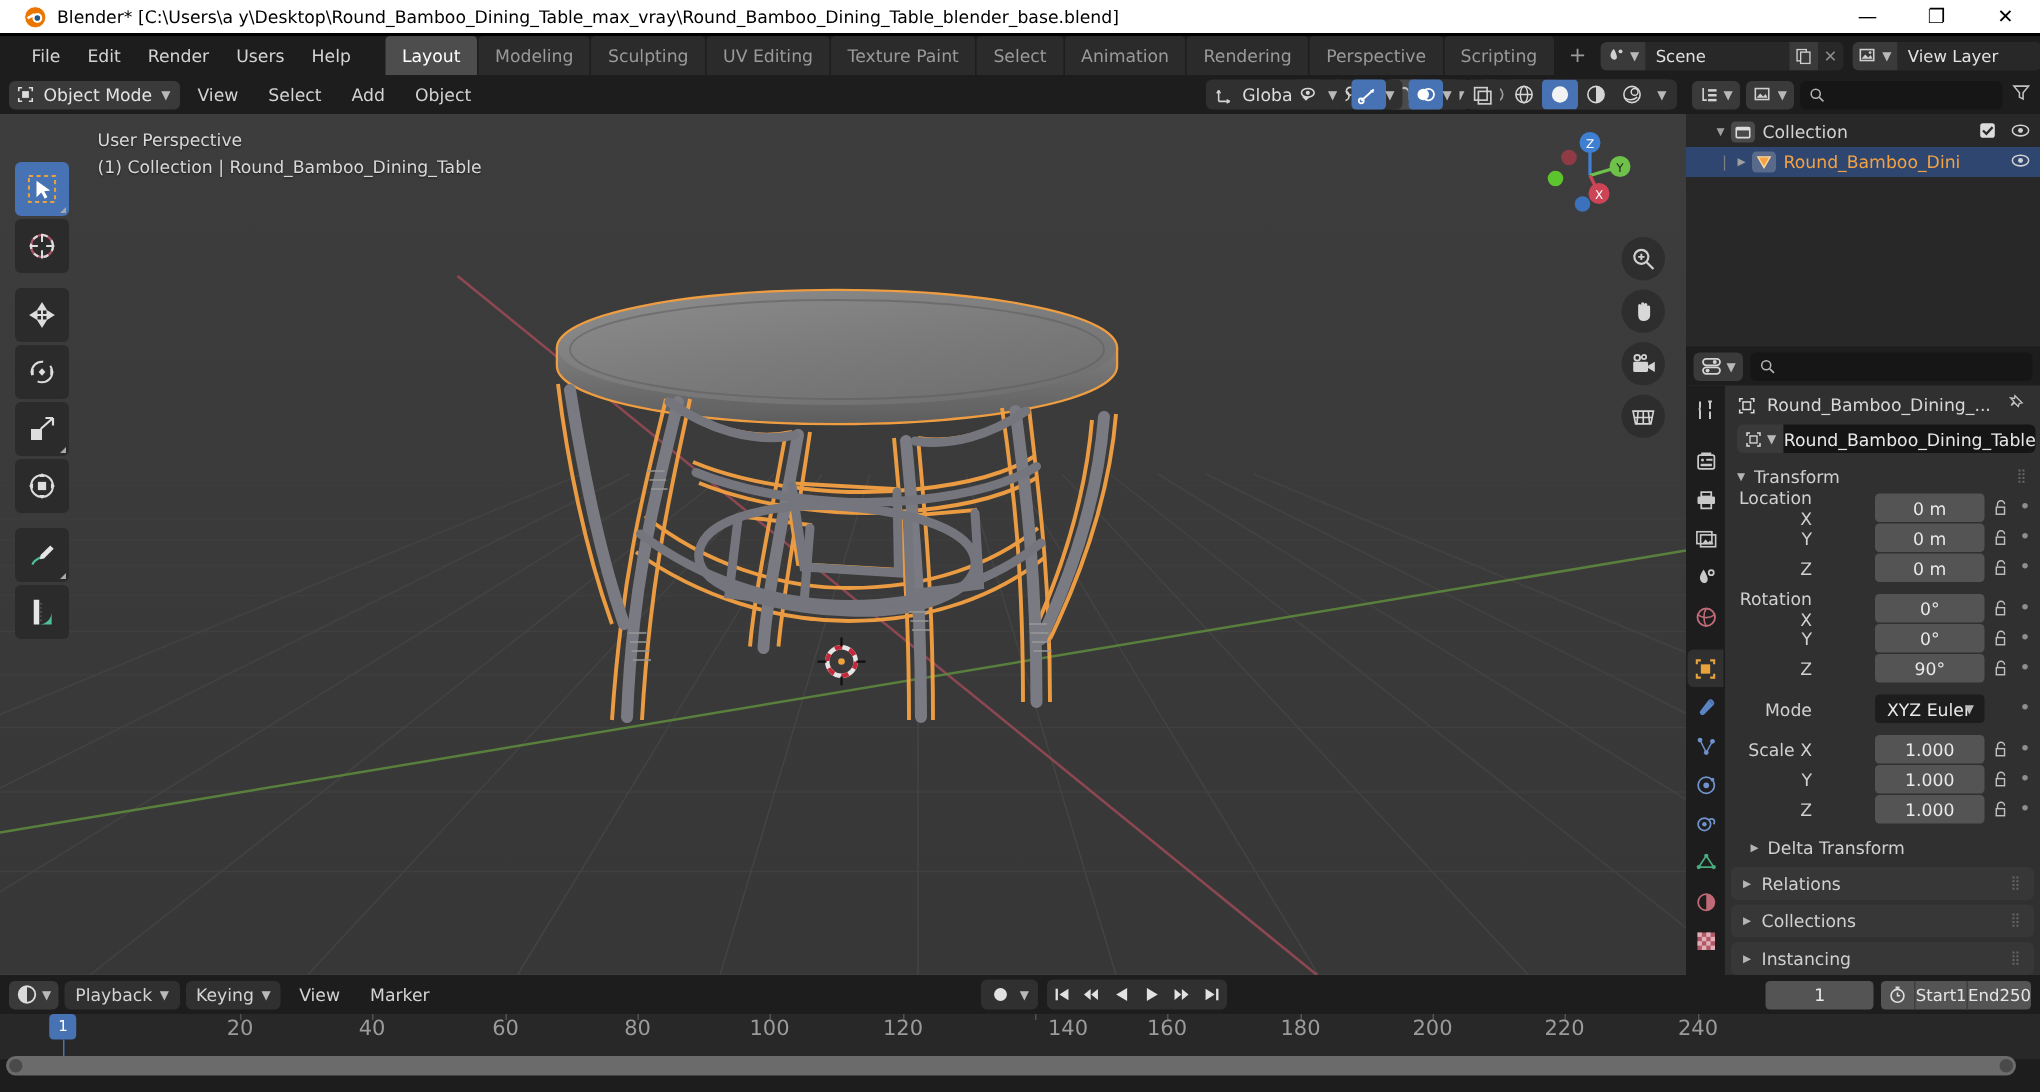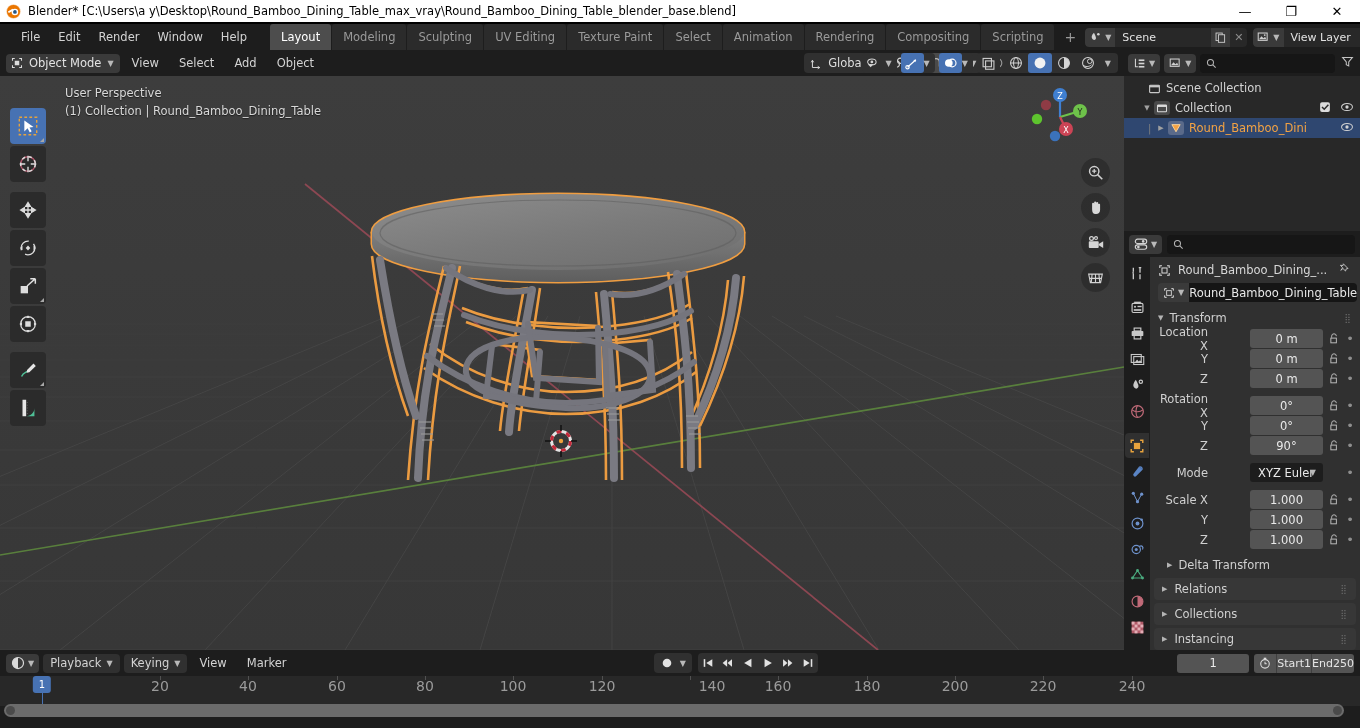--- a/index.html
+++ b/index.html
@@ -9,21 +9,21 @@
     background: #1d1d1d;
     font-family: "DejaVu Sans", sans-serif;
     font-size: 11px;
     color: #e5e5e5;
     -webkit-font-smoothing: antialiased;
   }
   
   #titlebar {
     height: 24px; background: #ffffff; color: #000;
     display: flex; align-items: center; gap: 7px;
-    padding: 0 6px; font-size: 11.5px;
+    padding: 0 16px; font-size: 11.5px;
     border-bottom: 2px solid #000;
     position: relative;
   }
   #titlebar .blender-logo { width: 15px; height: 15px; flex: 0 0 auto; }
   #titlebar .ttext { white-space: nowrap; }
   .wincontrols { position: absolute; right: 0; top: 0; height: 22px; display: flex; }
   .wincontrols div {
     width: 46px; height: 22px; display: flex; align-items: center; justify-content: center;
     font-size: 13px; color: #000;
   }
@@ -194,33 +194,33 @@
   <svg class="blender-icon-sm" viewBox="0 0 32 32">
     <circle cx="16" cy="16" r="14.5" fill="none" stroke="#d8d8d8" stroke-width="1.6"></circle>
     <circle cx="19" cy="17.5" r="6" fill="none" stroke="#d8d8d8" stroke-width="1.6"></circle>
     <circle cx="19" cy="17.5" r="2.4" fill="#d8d8d8"></circle>
     <path d="M5 16.5 L14.5 11 L16.5 14.5 L7 19.5 Z" fill="#d8d8d8"></path>
   </svg>
   <div id="topbar-menus" style="display:flex">
     <div class="menu-item">File</div>
     <div class="menu-item">Edit</div>
     <div class="menu-item">Render</div>
-    <div class="menu-item">Window</div>
+    <div class="menu-item">Users</div>
     <div class="menu-item">Help</div>
   </div>
   <div class="ws-tabs">
     <div class="ws-tab active">Layout</div>
     <div class="ws-tab">Modeling</div>
     <div class="ws-tab">Sculpting</div>
     <div class="ws-tab">UV Editing</div>
     <div class="ws-tab">Texture Paint</div>
     <div class="ws-tab">Select</div>
     <div class="ws-tab">Animation</div>
     <div class="ws-tab">Rendering</div>
-    <div class="ws-tab">Compositing</div>
+    <div class="ws-tab">Perspective</div>
     <div class="ws-tab">Scripting</div>
     <div class="ws-plus">+</div>
   </div>
 
   <div class="topbar-right">
     <div class="id-block">
       <div class="id-btn">
         <svg width="13" height="13" viewBox="0 0 16 16">
           <path d="M6 2 C3 5 2.5 8 4.5 10 C6.5 12 9 10.5 8.5 8 C8 5.5 7 3.5 6 2Z" fill="#cfcfcf"></path>
           <circle cx="11.5" cy="4" r="1.6" fill="#cfcfcf"></circle>
@@ -662,29 +662,20 @@
             </svg>
           <span></span>
         </div>
         <div style="padding:0 2px">
           <svg width="13" height="13" viewBox="0 0 16 16">
               <path d="M2 3 H14 L9.5 8.5 V13.5 L6.5 12 V8.5 Z" fill="none" stroke="#c2c2c2" stroke-width="1.3"></path>
             </svg>
         </div>
       </div>
       <div class="ol-body">
-        <div class="ol-row">
-          <span class="ol-indent" style="width:10px"></span>
-          <span class="ol-tri"></span>
-          <svg width="13" height="13" viewBox="0 0 16 16" style="margin-right:5px">
-            <rect x="2" y="4" width="12" height="9" rx="1" fill="none" stroke="#c8c8c8" stroke-width="1.4"></rect>
-            <rect x="2" y="4" width="12" height="2.6" fill="#c8c8c8"></rect>
-          </svg>
-          <span>Scene Collection</span>
-        </div>
         <div class="ol-row">
           <span class="ol-indent" style="width:16px"></span>
           <span class="ol-tri">▼</span>
           <span style="background:#4a4a4a;border-radius:3px;padding:1px 2px;margin-right:5px;display:flex">
             <svg width="12" height="12" viewBox="0 0 16 16">
               <rect x="2" y="4" width="12" height="9" rx="1" fill="none" stroke="#dcdcdc" stroke-width="1.4"></rect>
               <rect x="2" y="4" width="12" height="2.6" fill="#dcdcdc"></rect>
             </svg>
           </span>
           <span>Collection</span>

